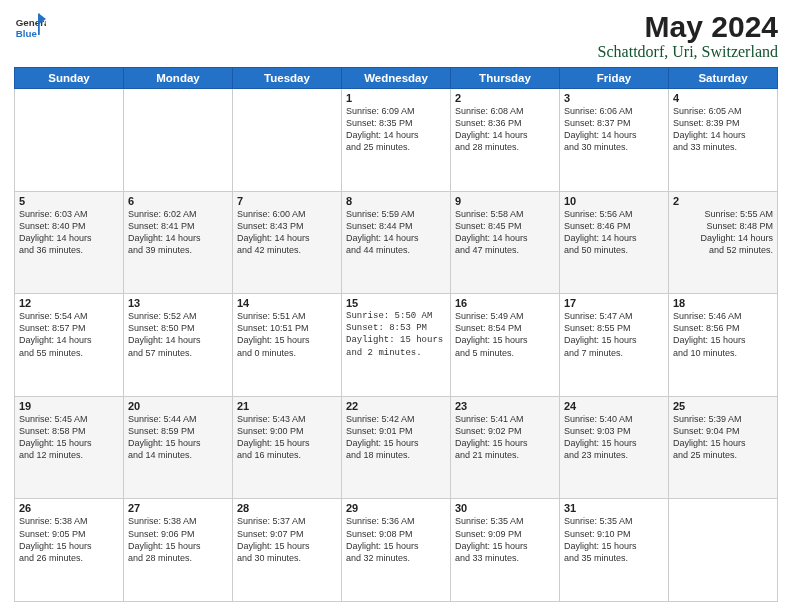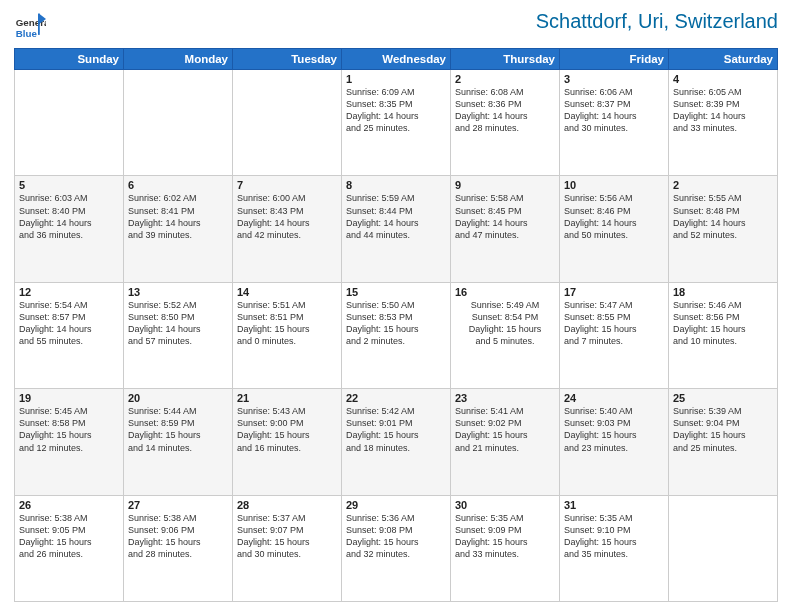--- a/index.html
+++ b/index.html
@@ -36,36 +36,37 @@
     .title-block {
       text-align: right;
     }
     .month-title {
       font-size: 30px;
       font-weight: bold;
       color: #222;
       line-height: 1.1;
     }
     .subtitle {
-      font-size: 20px;
-      color: #0369a1;
+      font-size: 16px;
+      color: #14532d;
+      font-family: Liberation Serif, serif;
     }
     .calendar {
       flex: 1;
       border-collapse: collapse;
       width: 100%;
       table-layout: fixed;
     }
     .calendar th {
       background: #2472c8;
       color: #fff;
       font-size: 11.5px;
       font-weight: bold;
       padding: 4px 4px;
-      text-align: right;
+      text-align: center;
       border: 1px solid #1a5aaa;
     }
     .calendar td {
       border: 1px solid #ccc;
       vertical-align: top;
       padding: 3px 4px;
       font-size: 9.5px;
       color: #222;
       background: #fff;
       height: 80px;
@@ -99,20 +100,21 @@
     <div class="logo">
 
       <svg class="logo-icon" viewBox="0 0 36 36">
         <text x="2" y="18" font-size="11" font-weight="bold" fill="#333">General</text>
         <text x="2" y="30" font-size="11" font-weight="bold" fill="#2472c8">Blue</text>
         <polygon points="28,4 36,10 28,16" fill="#2472c8"></polygon>
         <rect x="27" y="4" width="2" height="24" fill="#2472c8"></rect>
       </svg>
     </div>
     <div class="title-block">
+      <div class="month-title">May 2024</div>
       <div class="subtitle">Schattdorf, Uri, Switzerland</div>
     </div>
   </div>
 
   <table class="calendar">
     <thead>
       <tr>
         <th>Sunday</th>
         <th>Monday</th>
         <th>Tuesday</th>
@@ -194,21 +196,21 @@
           </td>
           <td>
             <span class="day-num">10</span>
             <div class="day-info" style="white-space: pre-line;">Sunrise: 5:56 AM
 Sunset: 8:46 PM
 Daylight: 14 hours
 and 50 minutes.</div>
           </td>
           <td>
             <span class="day-num">2</span>
-            <div class="day-info" style="white-space: pre-line;">Sunrise: 5:55 AM
+            <div class="day-info" style="white-space: pre-line; text-align: right;">Sunrise: 5:55 AM
 Sunset: 8:48 PM
 Daylight: 14 hours
 and 52 minutes.</div>
           </td>
         </tr>
         <tr>
           <td>
             <span class="day-num">12</span>
             <div class="day-info" style="white-space: pre-line;">Sunrise: 5:54 AM
 Sunset: 8:57 PM
@@ -218,34 +220,34 @@
           <td>
             <span class="day-num">13</span>
             <div class="day-info" style="white-space: pre-line;">Sunrise: 5:52 AM
 Sunset: 8:50 PM
 Daylight: 14 hours
 and 57 minutes.</div>
           </td>
           <td>
             <span class="day-num">14</span>
             <div class="day-info" style="white-space: pre-line;">Sunrise: 5:51 AM
-Sunset: 8:51 PM
+Sunset: 10:51 PM
 Daylight: 15 hours
 and 0 minutes.</div>
           </td>
           <td>
             <span class="day-num">15</span>
-            <div class="day-info" style="white-space: pre-line;">Sunrise: 5:50 AM
+            <div class="day-info" style="white-space: pre-line; font-family: Liberation Mono, monospace;">Sunrise: 5:50 AM
 Sunset: 8:53 PM
 Daylight: 15 hours
 and 2 minutes.</div>
           </td>
           <td>
             <span class="day-num">16</span>
-            <div class="day-info" style="white-space: pre-line; text-align: center;">Sunrise: 5:49 AM
+            <div class="day-info" style="white-space: pre-line;">Sunrise: 5:49 AM
 Sunset: 8:54 PM
 Daylight: 15 hours
 and 5 minutes.</div>
           </td>
           <td>
             <span class="day-num">17</span>
             <div class="day-info" style="white-space: pre-line;">Sunrise: 5:47 AM
 Sunset: 8:55 PM
 Daylight: 15 hours
 and 7 minutes.</div>

